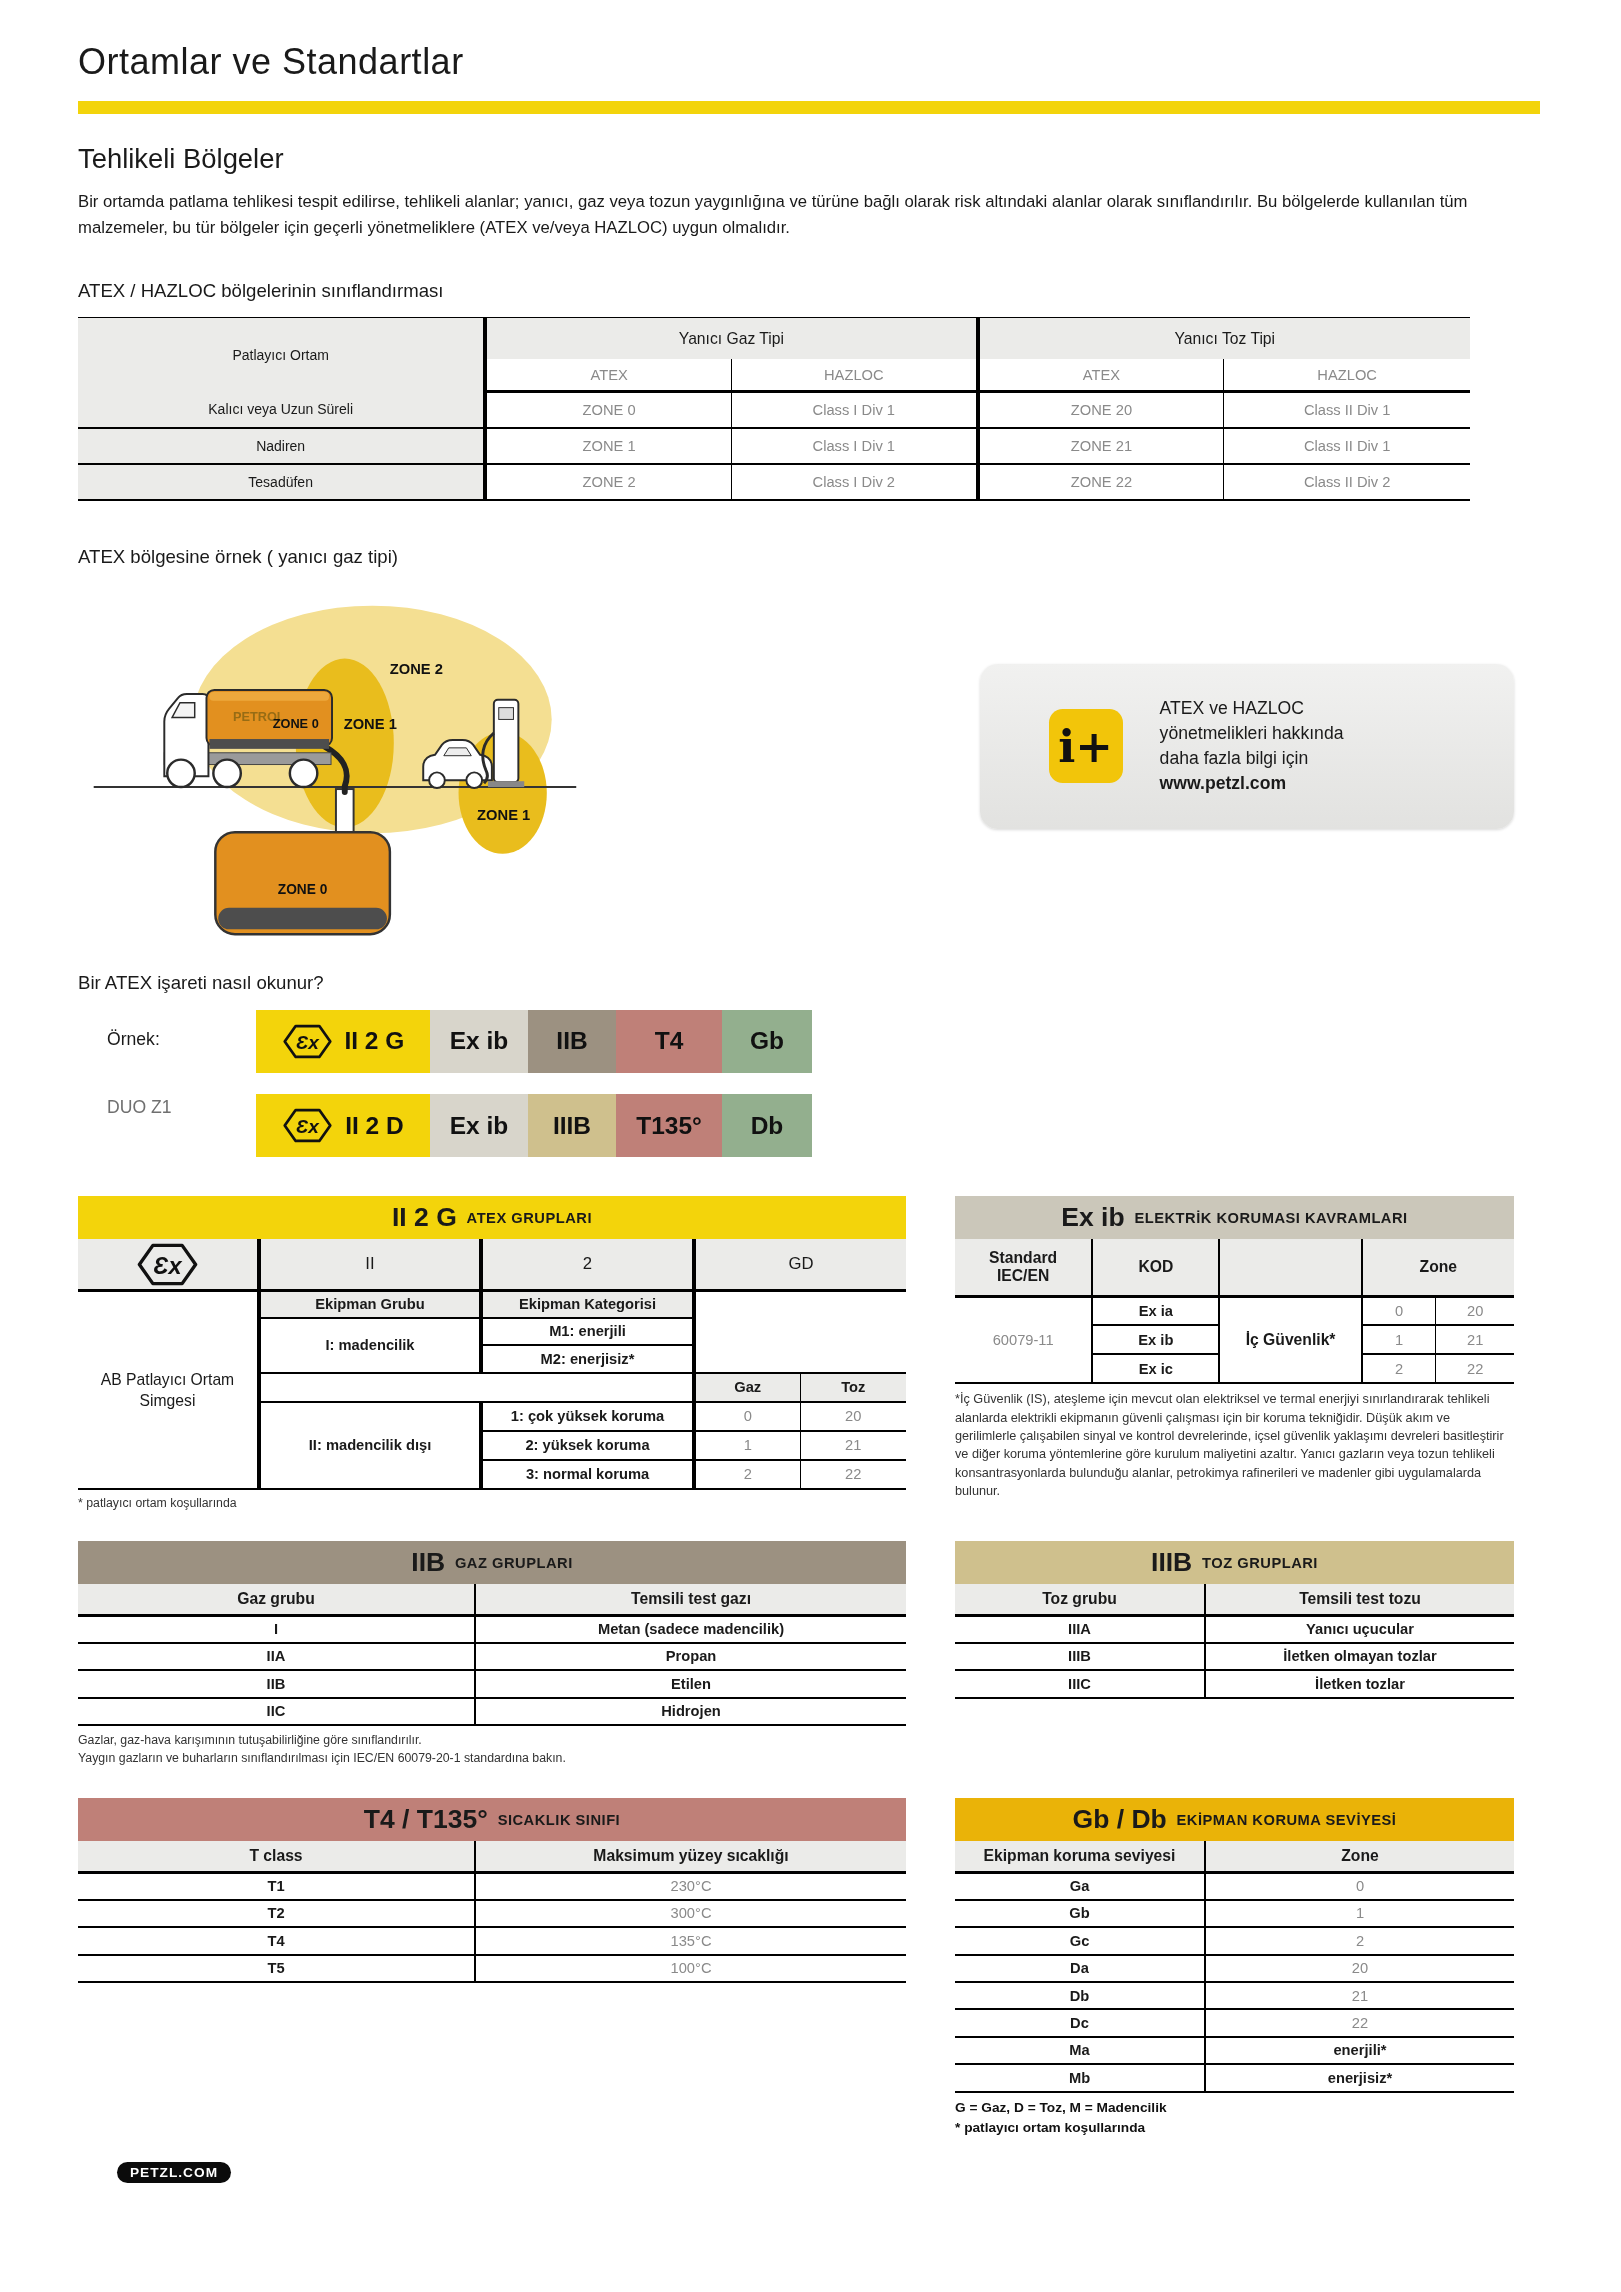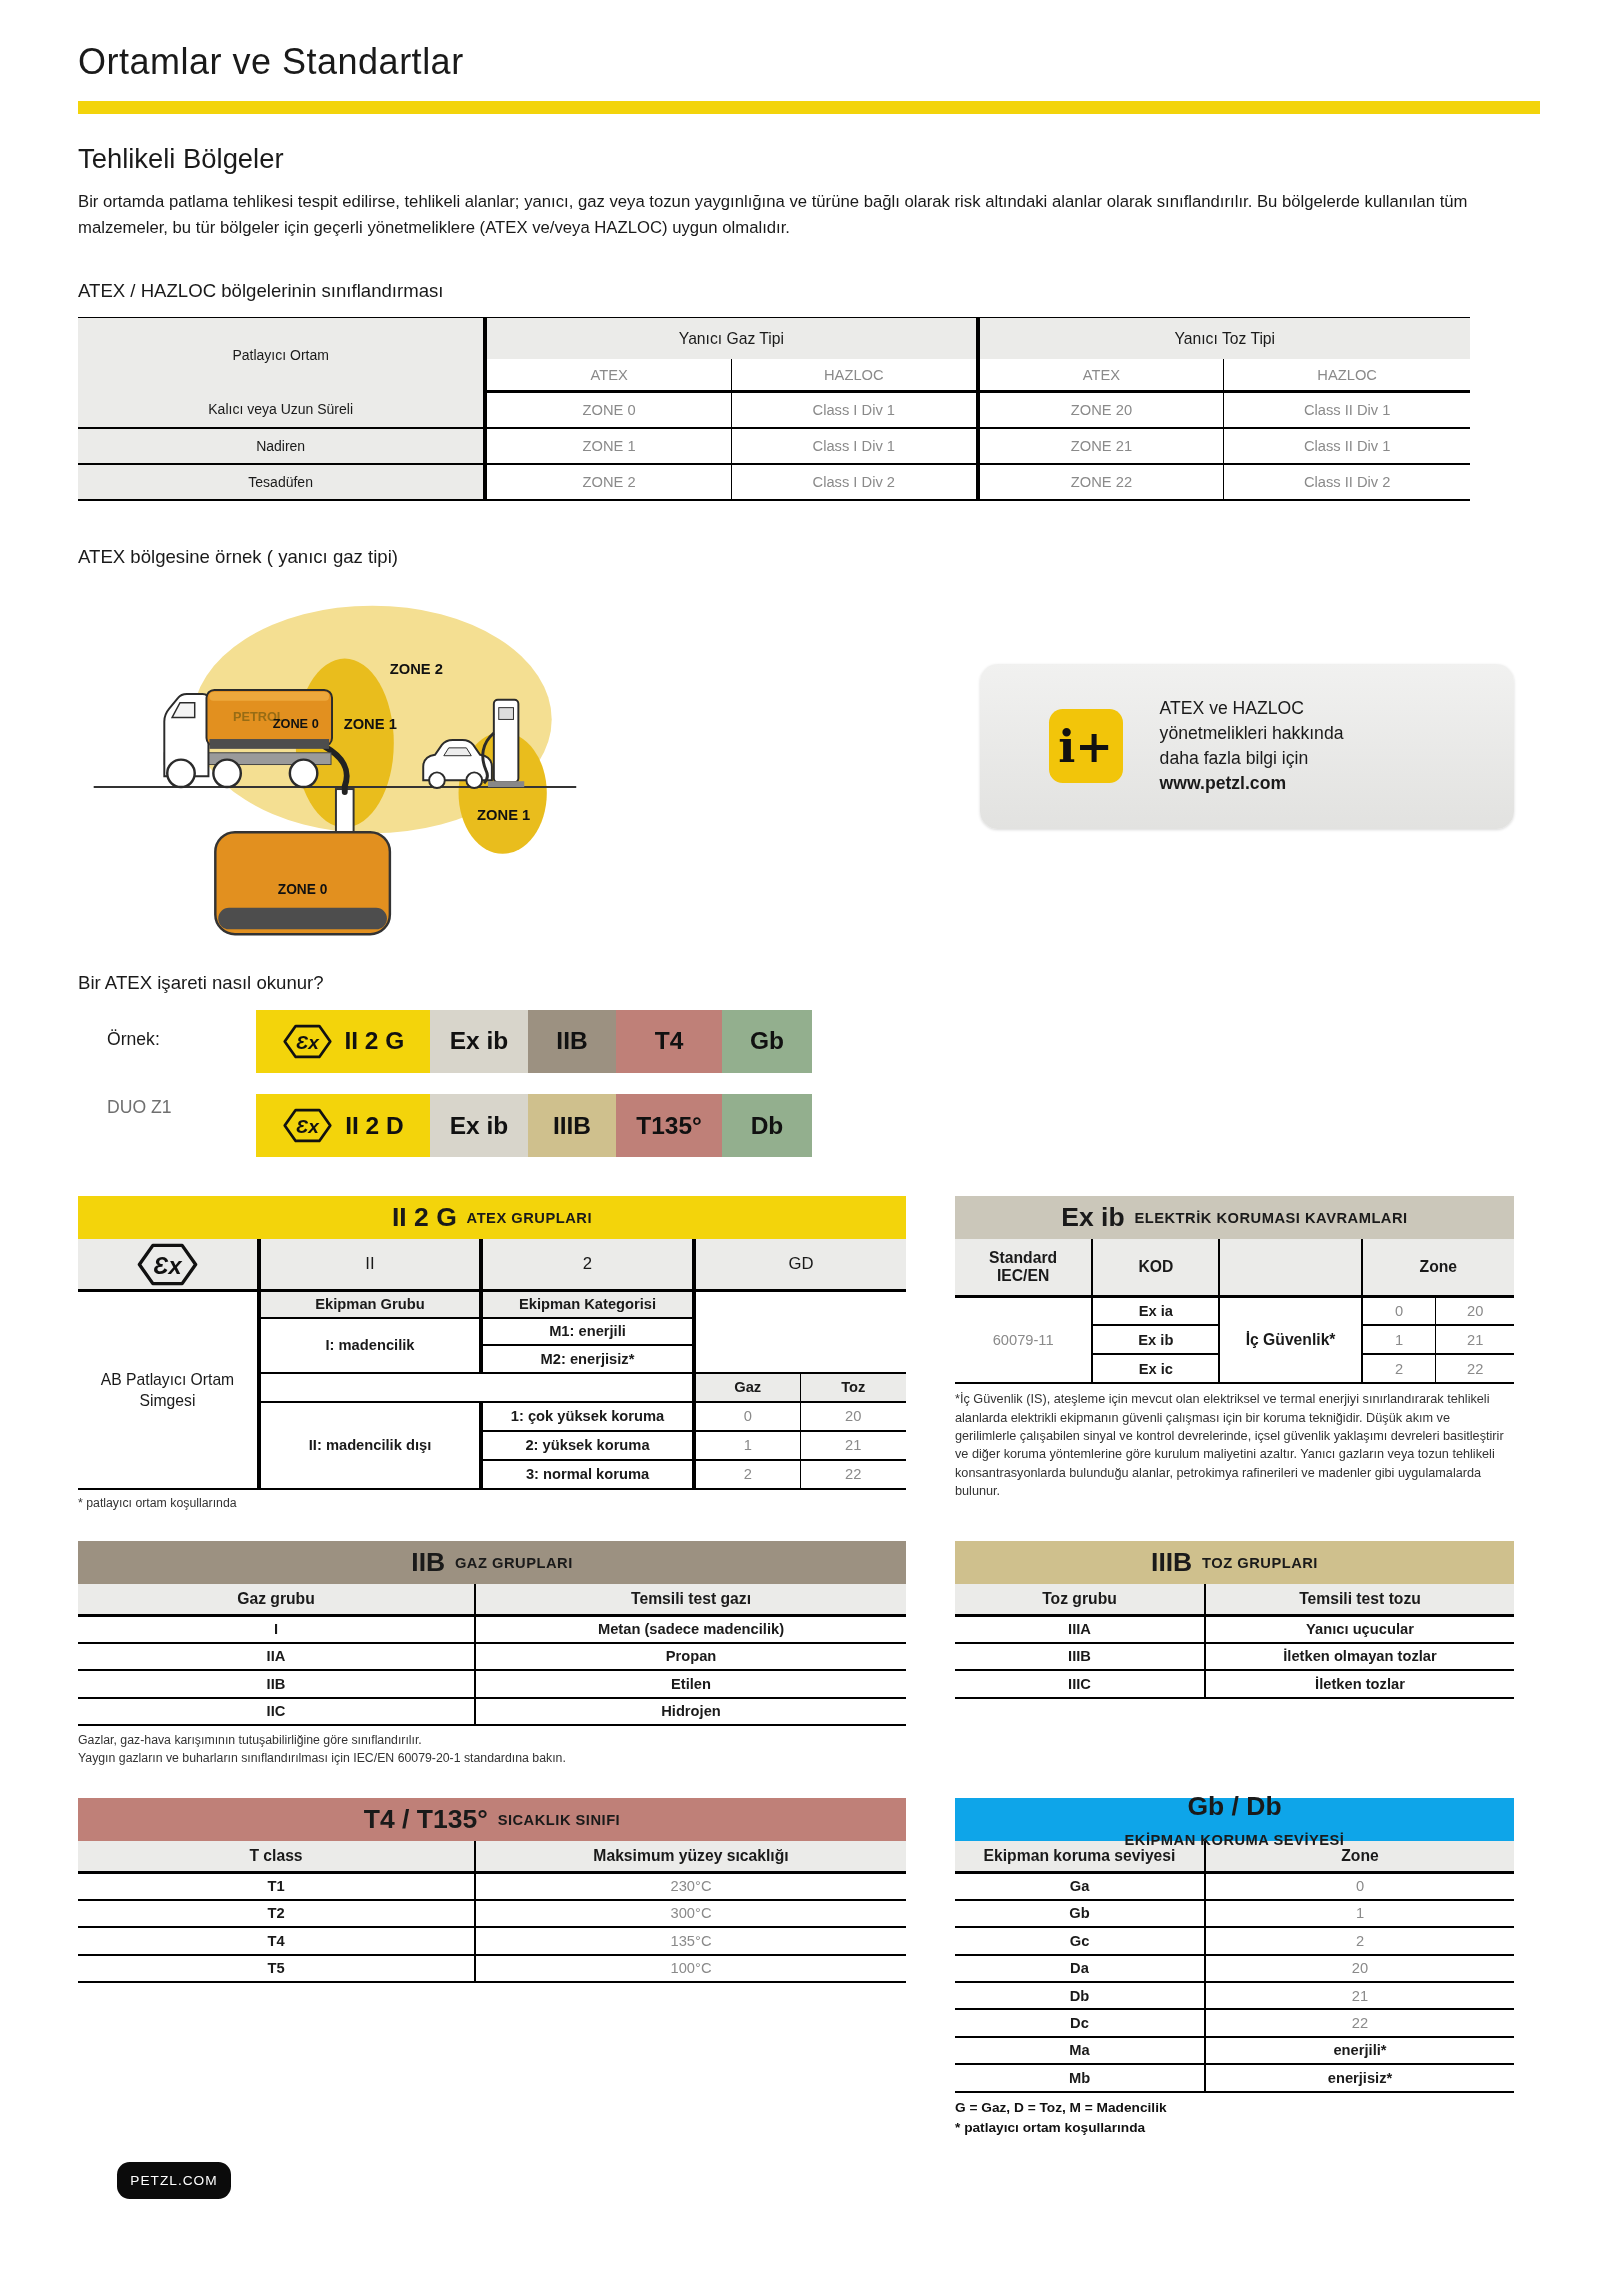--- a/index.html
+++ b/index.html
@@ -69,21 +69,21 @@
   .tables-grid{display:grid;grid-template-columns:828px 559px;column-gap:49px;
     grid-template-rows:345px 257px auto;align-items:start;margin-top:17.6px;}
   .bar{height:43px;display:flex;align-items:center;justify-content:center;gap:9.8px;}
   .bar .code{font-size:26.5px;font-weight:700;}
   .bar .rest{font-size:14.7px;font-weight:700;letter-spacing:0.5px;}
   .bar-yellow{background:#f3d40b;}
   .bar-beige{background:#cbc7ba;}
   .bar-brown{background:#9c9181;}
   .bar-tan{background:#cfc08d;}
   .bar-red{background:#bf8078;}
-  .bar-green{background:#0ea5e9;flex-direction:column;}
+  .bar-green{background:#eab308;}
 
   table.coding{width:828px;border-bottom:2.9px solid #000;font-size:15.7px;}
   .coding col.c1{width:181px;}.coding col.c2{width:222px;}.coding col.c3{width:213px;}
   .coding col.c4{width:106px;}.coding col.c5{width:106px;}
   .coding tr.hd{height:51px;}
   .coding tr.r28{height:27.4px;}
   .coding tr.r30{height:29px;}
   .coding tr.hd td{border-bottom:3.9px solid #000;font-size:16.7px;}
   .coding td.bb2{border-bottom:2px solid #000;}
   .coding td.ab{font-size:15.7px;line-height:1.35;}
@@ -105,22 +105,22 @@
   .simple tr.dr{height:27.4px;}
   .simple tr.dr td{border-bottom:2px solid #000;}
   .simple tr.dr:last-child td{border-bottom:none;}
 
   .footnote{font-size:12.3px;color:#333;margin-top:5.9px;line-height:1.45;}
   .footnote.bignote{font-size:12.7px;max-width:549px;}
   .footnote.boldnote{font-weight:700;color:#111;font-size:13.7px;line-height:1.4;}
 
   
   .footer-logo{display:inline-flex;align-items:center;justify-content:center;margin:25.5px 0 0 39px;
-    background:#0b0b0b;color:#fff;font-weight:400;font-size:13.7px;letter-spacing:1px;
-    width:114px;height:37px;border-radius:12.7px;}
+    background:#0b0b0b;color:#fff;font-weight:700;font-size:13.7px;letter-spacing:1px;
+    width:114px;height:21px;border-radius:12.7px;}
 
   svg text{font-family:"Liberation Sans",sans-serif;}
 </style>
 </head>
 <body>
 
 <div class="content">
 
   <h1 class="page-title">Ortamlar ve Standartlar</h1>
   <div class="accent-bar"></div>

